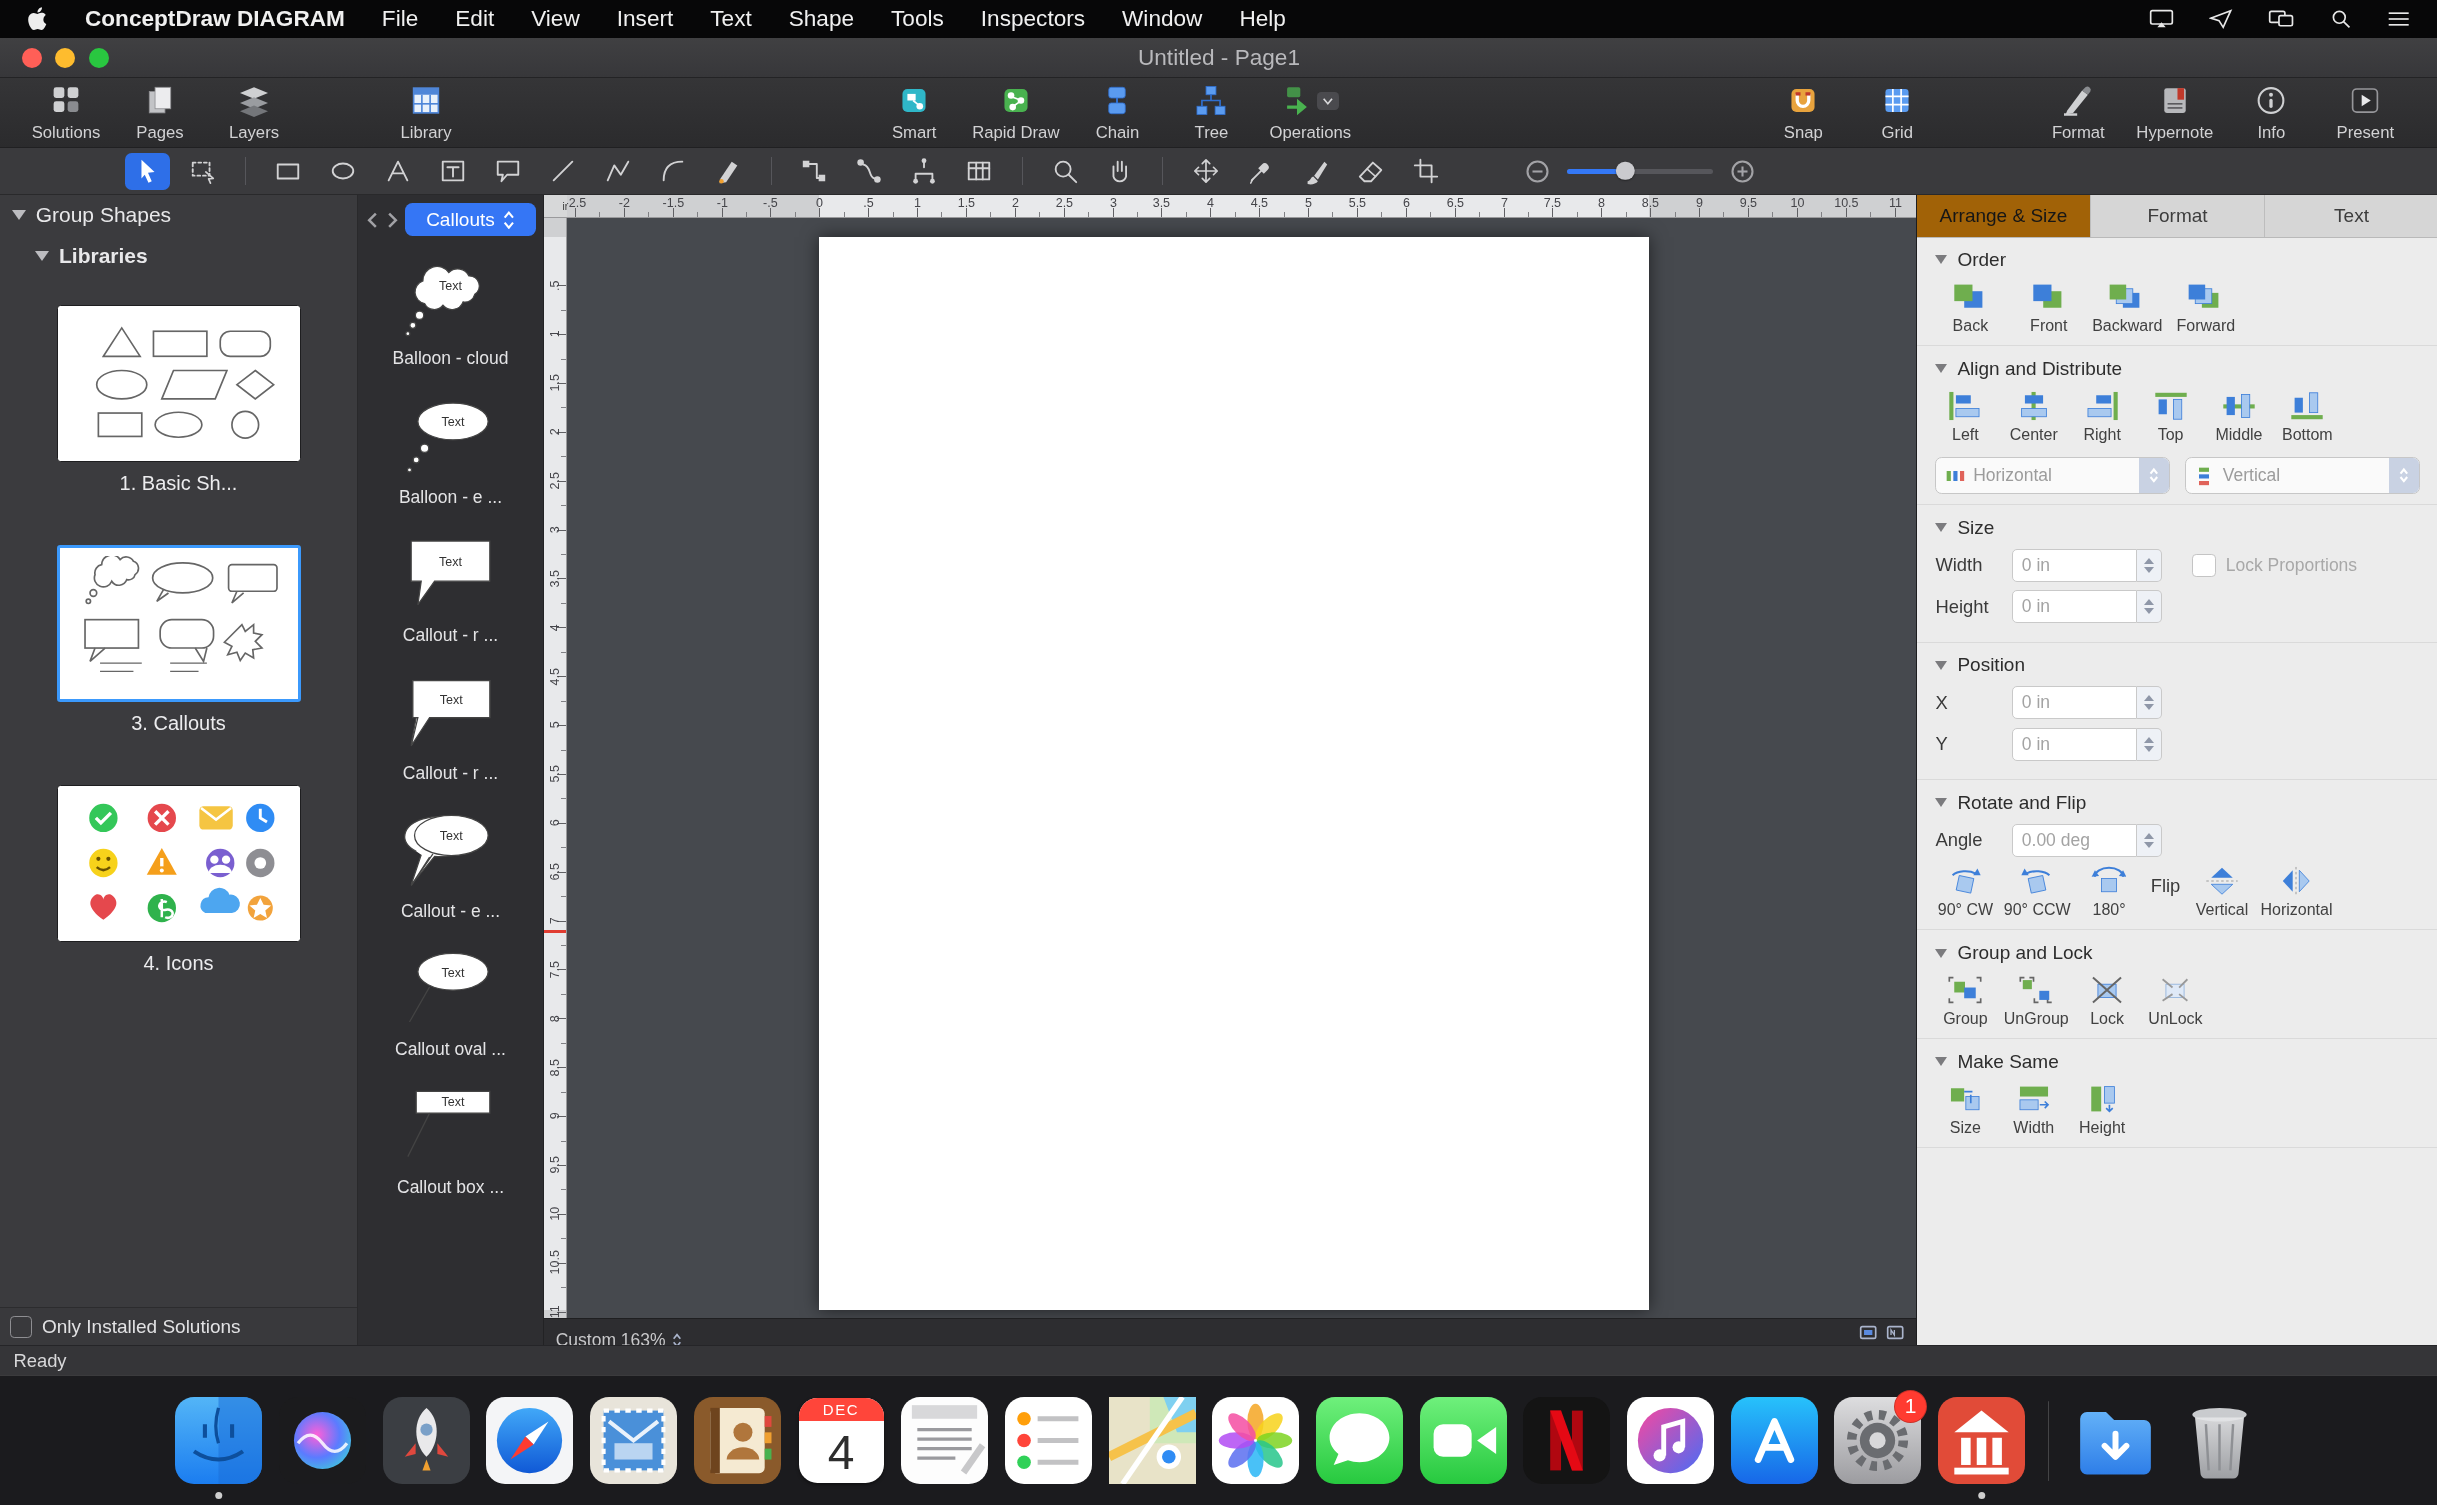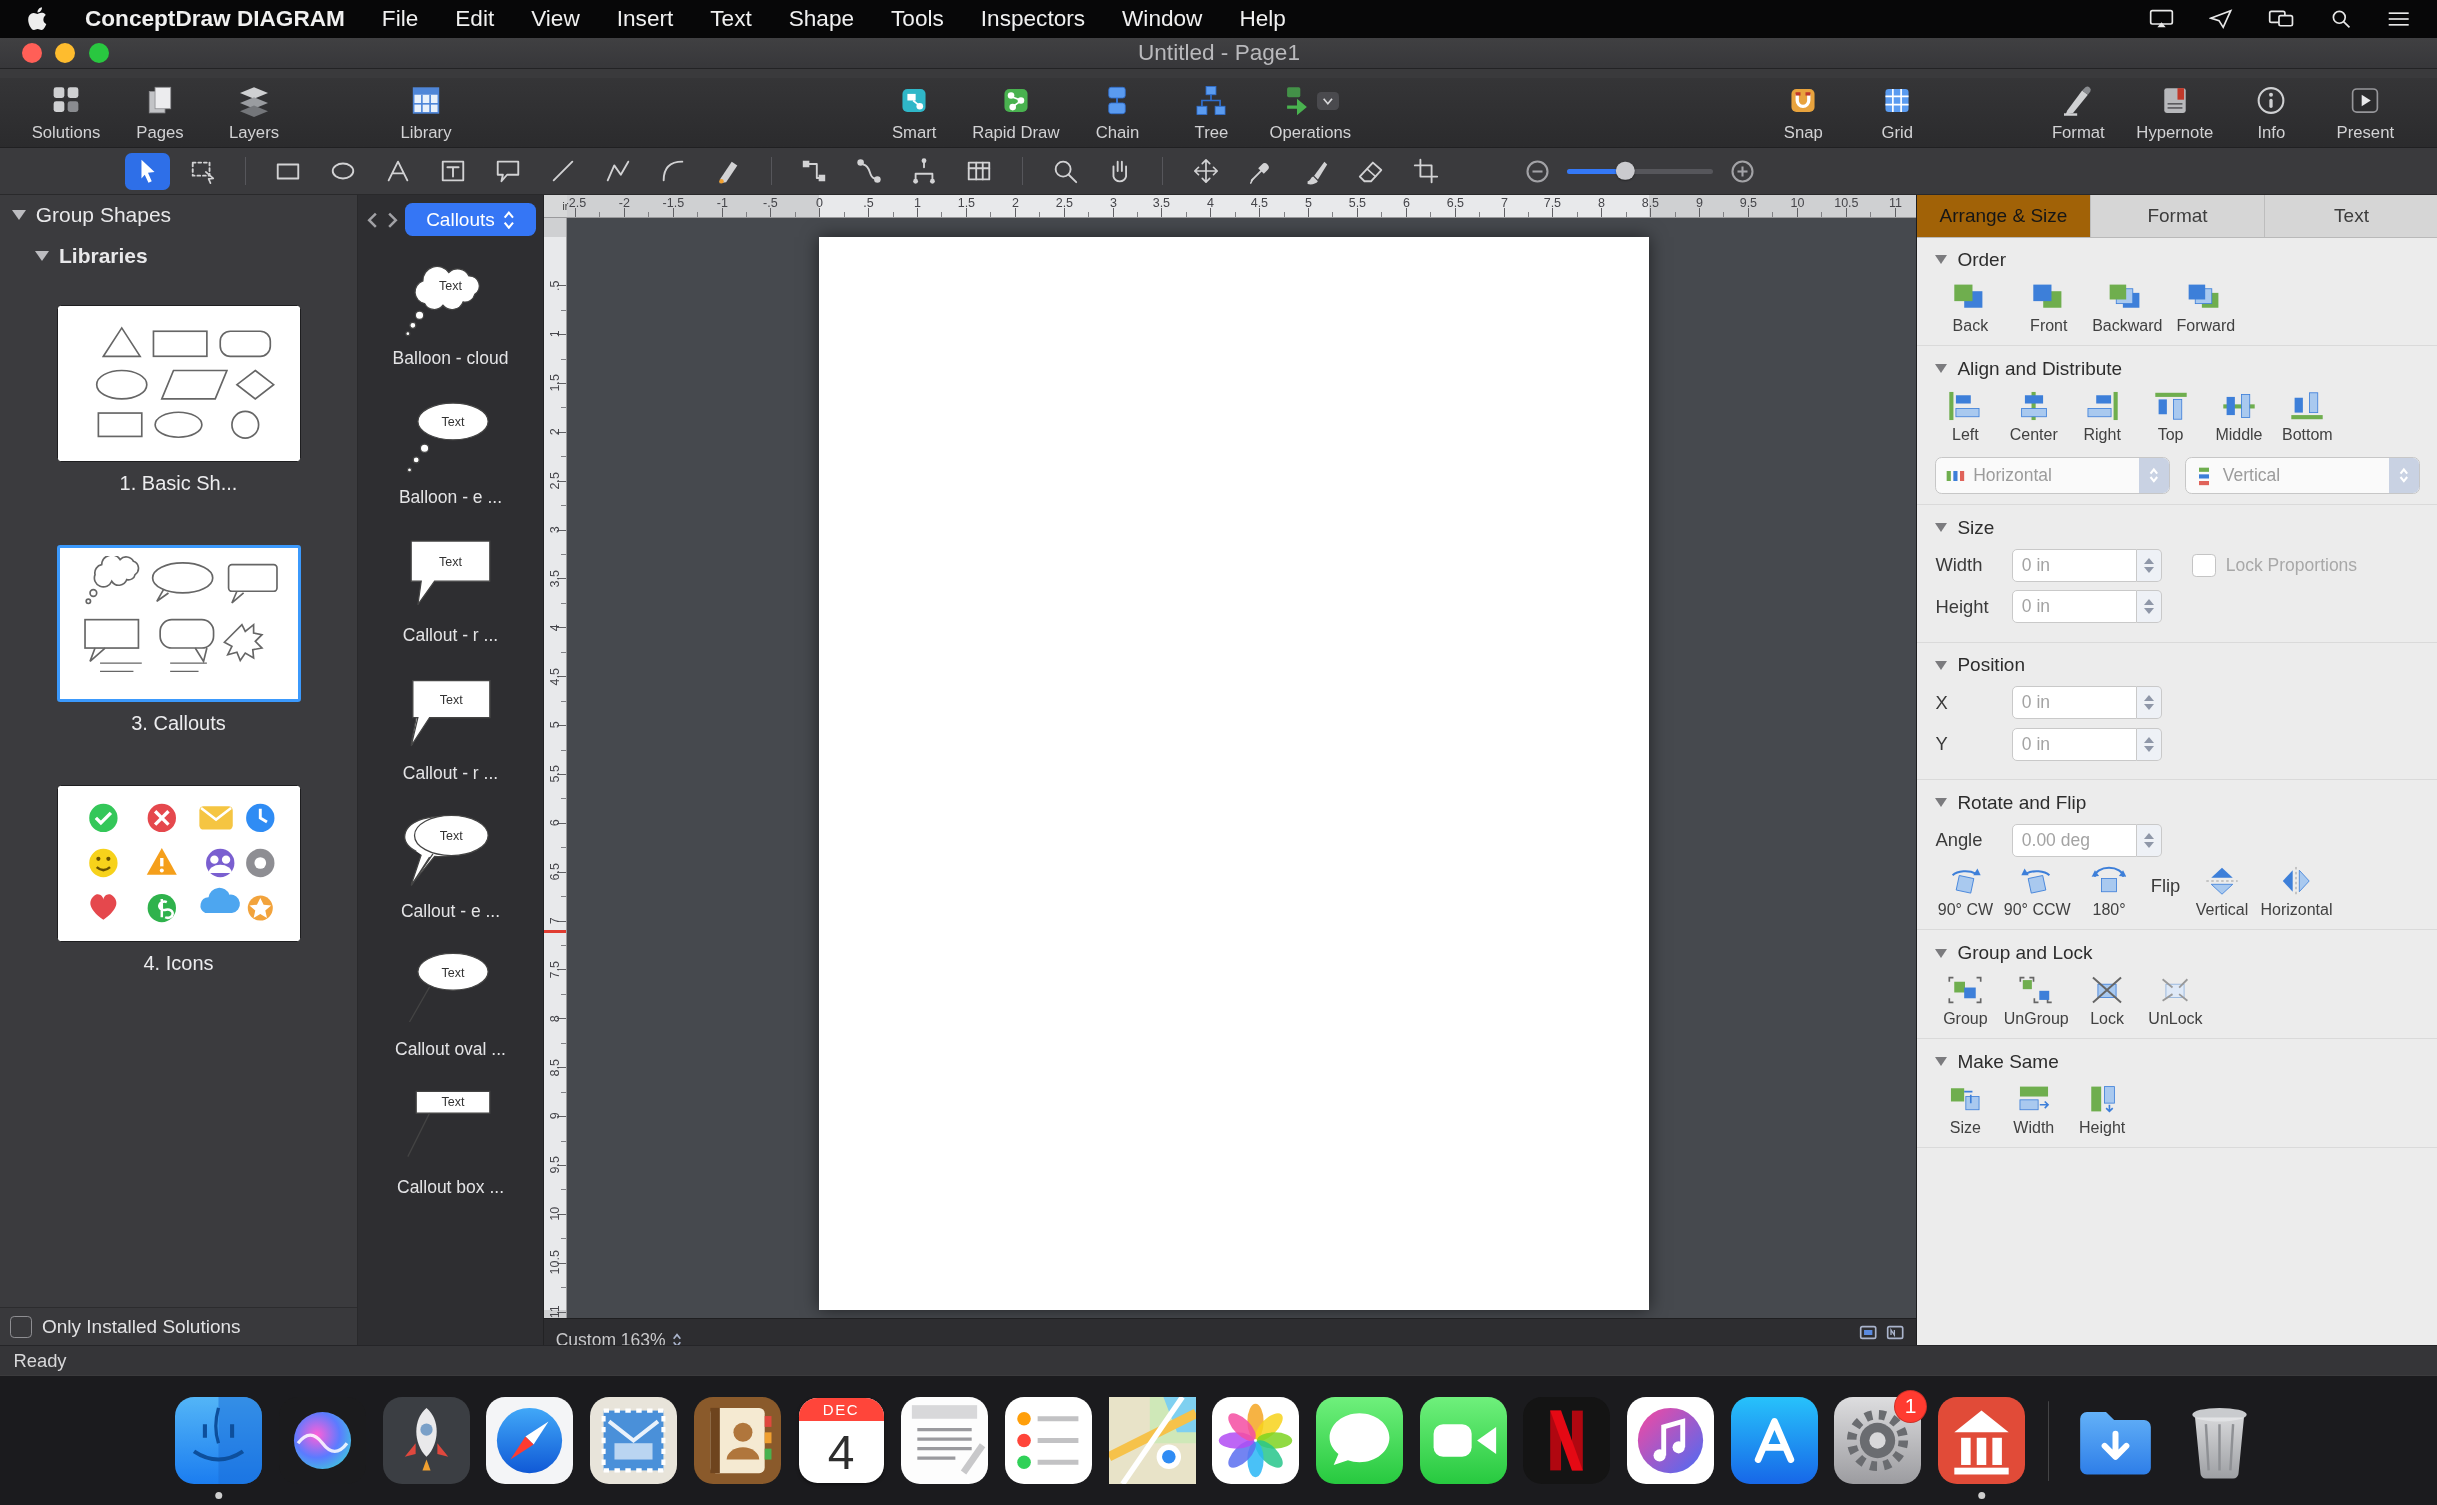--- a/index.html
+++ b/index.html
@@ -9,21 +9,21 @@
 
   
   .menubar{position:absolute;top:0;left:0;right:0;height:38px;background:#070708;display:flex;
            align-items:center;color:#f0f0f0;font-size:22.6px;padding:0 28px;gap:37px;box-sizing:border-box;}
   .menubar .app-name{font-weight:bold;}
   .menubar-spacer{flex:1;}
   .menubar-extras{display:flex;gap:35px;align-items:center;}
   .menubar-extras svg{stroke:#e8e8e8;fill:none;stroke-width:2;}
 
   
-  .titlebar{position:absolute;top:38px;left:0;right:0;height:31px;background:linear-gradient(#404042,#37373a);
+  .titlebar{position:absolute;top:38px;left:0;right:0;height:40px;background:linear-gradient(#404042,#37373a);
             border-bottom:0.8px solid #232325;display:flex;align-items:center;justify-content:center;
             color:#b9b9bc;font-size:22.6px;box-sizing:border-box;}
   .traffic{position:absolute;left:22px;top:0;bottom:0;display:flex;align-items:center;gap:13.4px;}
   .light{width:20px;height:20px;border-radius:50%;}
   .light.red{background:#ff5f57;}.light.yellow{background:#febc2e;}.light.green{background:#29c740;}
 
   
   .toolbar{position:absolute;top:78px;left:0;right:0;height:70px;background:linear-gradient(#353537,#2b2b2d);
            border-bottom:0.8px solid #202022;display:flex;align-items:center;padding:0 30px;box-sizing:border-box;}
   .tb-group{display:flex;gap:22px;align-items:flex-start;}

